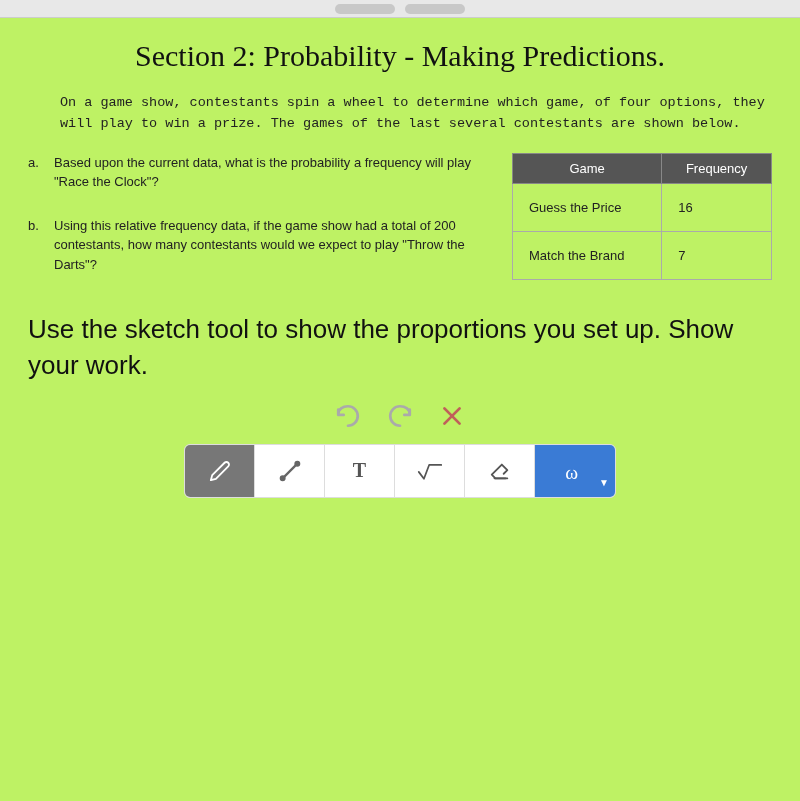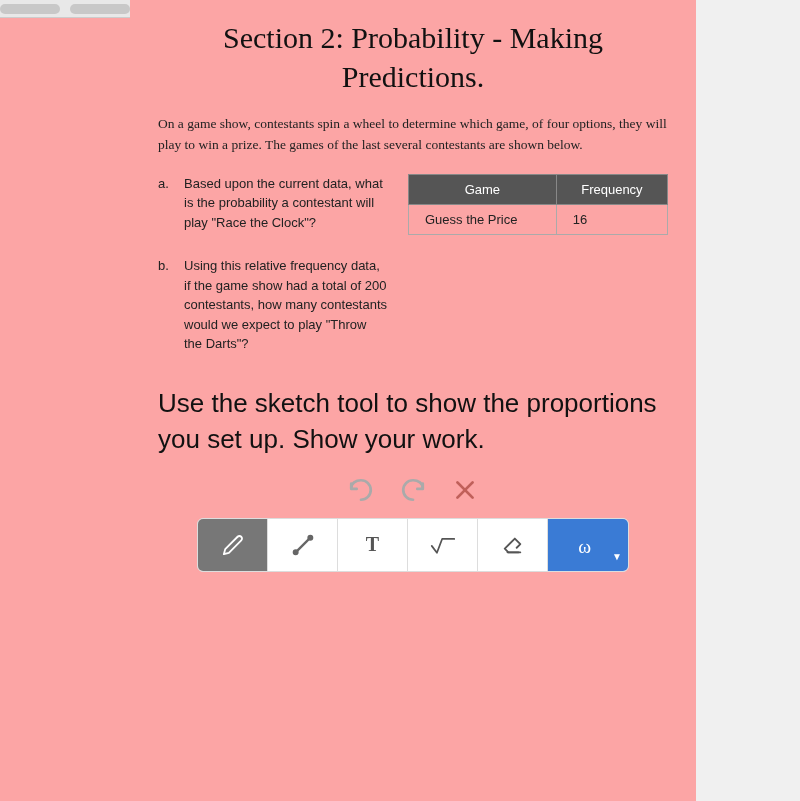--- a/index.html
+++ b/index.html
@@ -6,25 +6,25 @@
 
     body {
       width: 800px;
       height: 801px;
       background: #f0f0f0;
       font-family: Georgia, 'Times New Roman', serif;
       overflow: hidden;
     }
 
     .page {
-      width: 696px;
+      width: 800px;
       height: 801px;
-      background: #fca5a5;
-      display: flex;
-      flex-direction: row;
+      background: #bef264;
+      display: flex;
+      flex-direction: column;
       position: relative;
     }
 
     
     .top-bar {
       height: 18px;
       background: #e8e8e8;
       border-bottom: 1px solid #ccc;
       display: flex;
       align-items: center;
@@ -53,21 +53,22 @@
       margin-bottom: 18px;
       color: #111;
       font-family: Georgia, serif;
     }
 
     .intro-text {
       font-size: 13.5px;
       line-height: 1.55;
       color: #222;
       margin-bottom: 18px;
-      font-family: Liberation Serif, serif;
+      font-family: Liberation Mono, monospace;
+      margin-left: 32px;
     }
 
     .questions-section {
       display: flex;
       gap: 20px;
       margin-bottom: 20px;
     }
 
     .questions-left {
       flex: 1;
@@ -102,21 +103,21 @@
       padding: 7px 16px;
       text-align: center;
       font-size: 13px;
       font-family: Arial, sans-serif;
       border: 1px solid #888;
       font-weight: normal;
     }
 
     .data-table td {
       border: 1px solid #aaa;
-      padding: 7px 16px;
+      padding: 16px 16px;
       font-size: 13px;
       font-family: Arial, sans-serif;
       color: #222;
     }
 
     .data-table td:last-child {
     }
 
     .sketch-prompt {
       font-size: 26px;
@@ -222,21 +223,21 @@
 
     <h1 class="section-title">Section 2: Probability - Making Predictions.</h1>
 
     <p class="intro-text">On a game show, contestants spin a wheel to determine which game, of four options, they will play to win a prize. The games of the last several contestants are shown below.</p>
 
     <div class="questions-section">
       <div class="questions-left">
 
         <div class="question-item">
           <span class="question-label">a.</span>
-          <span>Based upon the current data, what is the probability a contestant will play "Race the Clock"?</span>
+          <span>Based upon the current data, what is the probability a frequency will play "Race the Clock"?</span>
         </div>
 
         <div class="question-item">
           <span class="question-label">b.</span>
           <span>Using this relative frequency data, if the game show had a total of 200 contestants, how many contestants would we expect to play "Throw the Darts"?</span>
         </div>
       </div>
 
       <div>
         <table class="data-table">
@@ -244,20 +245,24 @@
             <tr>
               <th>Game</th>
               <th>Frequency</th>
             </tr>
           </thead>
           <tbody>
             <tr>
               <td>Guess the Price</td>
               <td>16</td>
             </tr>
+            <tr>
+              <td>Match the Brand</td>
+              <td>7</td>
+            </tr>
           </tbody>
         </table>
       </div>
     </div>
 
     <p class="sketch-prompt">Use the sketch tool to show the proportions you set up. Show your work.</p>
 
     <div class="sketch-area">
 
       <div class="sketch-controls-top">

